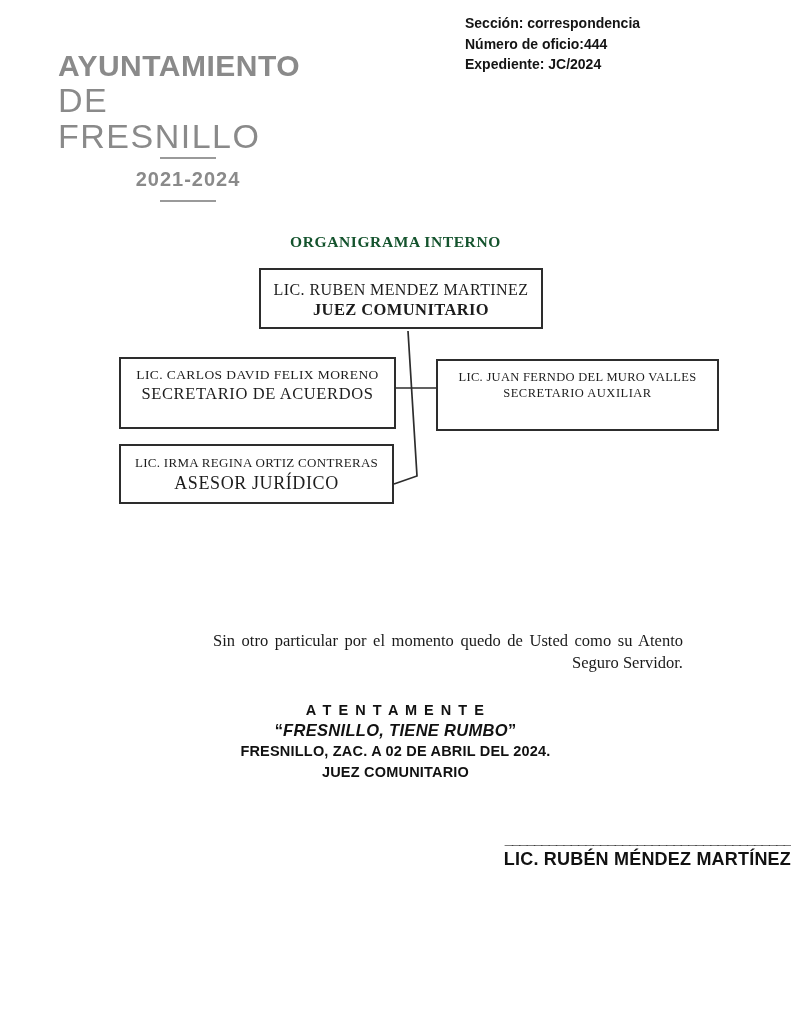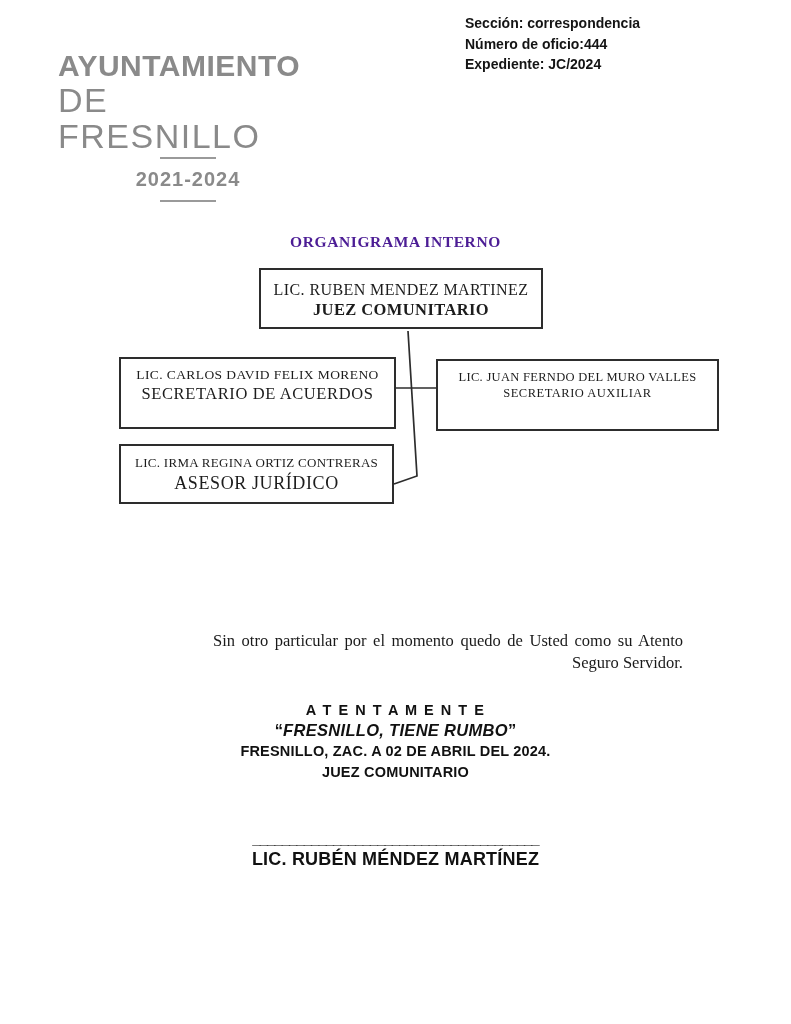--- a/index.html
+++ b/index.html
@@ -14,21 +14,21 @@
   .logo-l2{font-size:34px;font-weight:400;letter-spacing:1.5px;line-height:36px;}
   .logo-years{display:flex;align-items:center;justify-content:center;gap:9px;margin-top:3px;flex-direction:column;}
   .logo-rule{width:56px;height:0;border-top:2px solid #9a9a9a;}
   .logo-years-text{font-size:20px;font-weight:700;letter-spacing:1px;color:#8a8a8a;}
   
   .header-info{position:absolute;left:465px;top:13px;
     font-family:"Liberation Sans",sans-serif;font-weight:700;font-size:14px;
     line-height:20.5px;color:#141414;}
   
   .org-title{position:absolute;left:0;right:0;top:233px;text-align:center;
-    font-weight:700;font-size:15.5px;letter-spacing:.6px;color:#4c1d95;}
+    font-weight:700;font-size:15.5px;letter-spacing:.6px;color:#14532d;}
   .org-box{position:absolute;border:2px solid #2d2d2d;text-align:center;box-sizing:border-box;}
   .box-juez{left:259px;top:268px;width:284px;height:61px;padding-top:10px;}
   .box-juez .nm{font-size:16px;letter-spacing:.4px;line-height:20px;}
   .box-juez .rl{font-size:16.5px;font-weight:700;letter-spacing:.4px;line-height:20px;}
   .box-acuerdos{left:119px;top:357px;width:277px;height:72px;padding-top:7px;}
   .box-acuerdos .nm{font-size:13.5px;letter-spacing:.4px;line-height:18px;}
   .box-acuerdos .rl{font-size:16.5px;letter-spacing:.6px;line-height:20px;}
   .box-auxiliar{left:436px;top:359px;width:283px;height:72px;padding-top:8px;}
   .box-auxiliar .nm{font-size:12.5px;letter-spacing:.3px;line-height:16px;}
   .box-auxiliar .rl{font-size:12.5px;letter-spacing:.5px;line-height:16px;}
@@ -42,21 +42,21 @@
   .body-line1{text-align:justify;text-align-last:justify;padding-left:103px;}
   .body-line2{text-align:right;}
   
   .closing{position:absolute;left:0;right:0;top:700px;text-align:center;
     font-family:"Liberation Sans",sans-serif;font-weight:700;color:#111;}
   .cl-atent{font-size:14.5px;letter-spacing:1.5px;line-height:20px;}
   .cl-slogan{font-size:16.5px;line-height:21px;}
   .cl-slogan .it{font-style:italic;letter-spacing:.3px;}
   .cl-date,.cl-role{font-size:14.5px;line-height:20.5px;letter-spacing:.2px;}
   
-  .signature{position:absolute;left:0;right:0;top:831px;text-align:center;
+  .signature{position:absolute;left:0;right:0;top:831px;text-align:right;
     font-family:"Liberation Sans",sans-serif;font-weight:700;color:#111;}
   .sig-rule{font-size:15px;line-height:16px;letter-spacing:-1px;}
   .sig-name{font-size:18px;line-height:24px;letter-spacing:.2px;}
 </style>
 </head>
 <body>
 
 <div class="page">
 
   <div class="logo">

